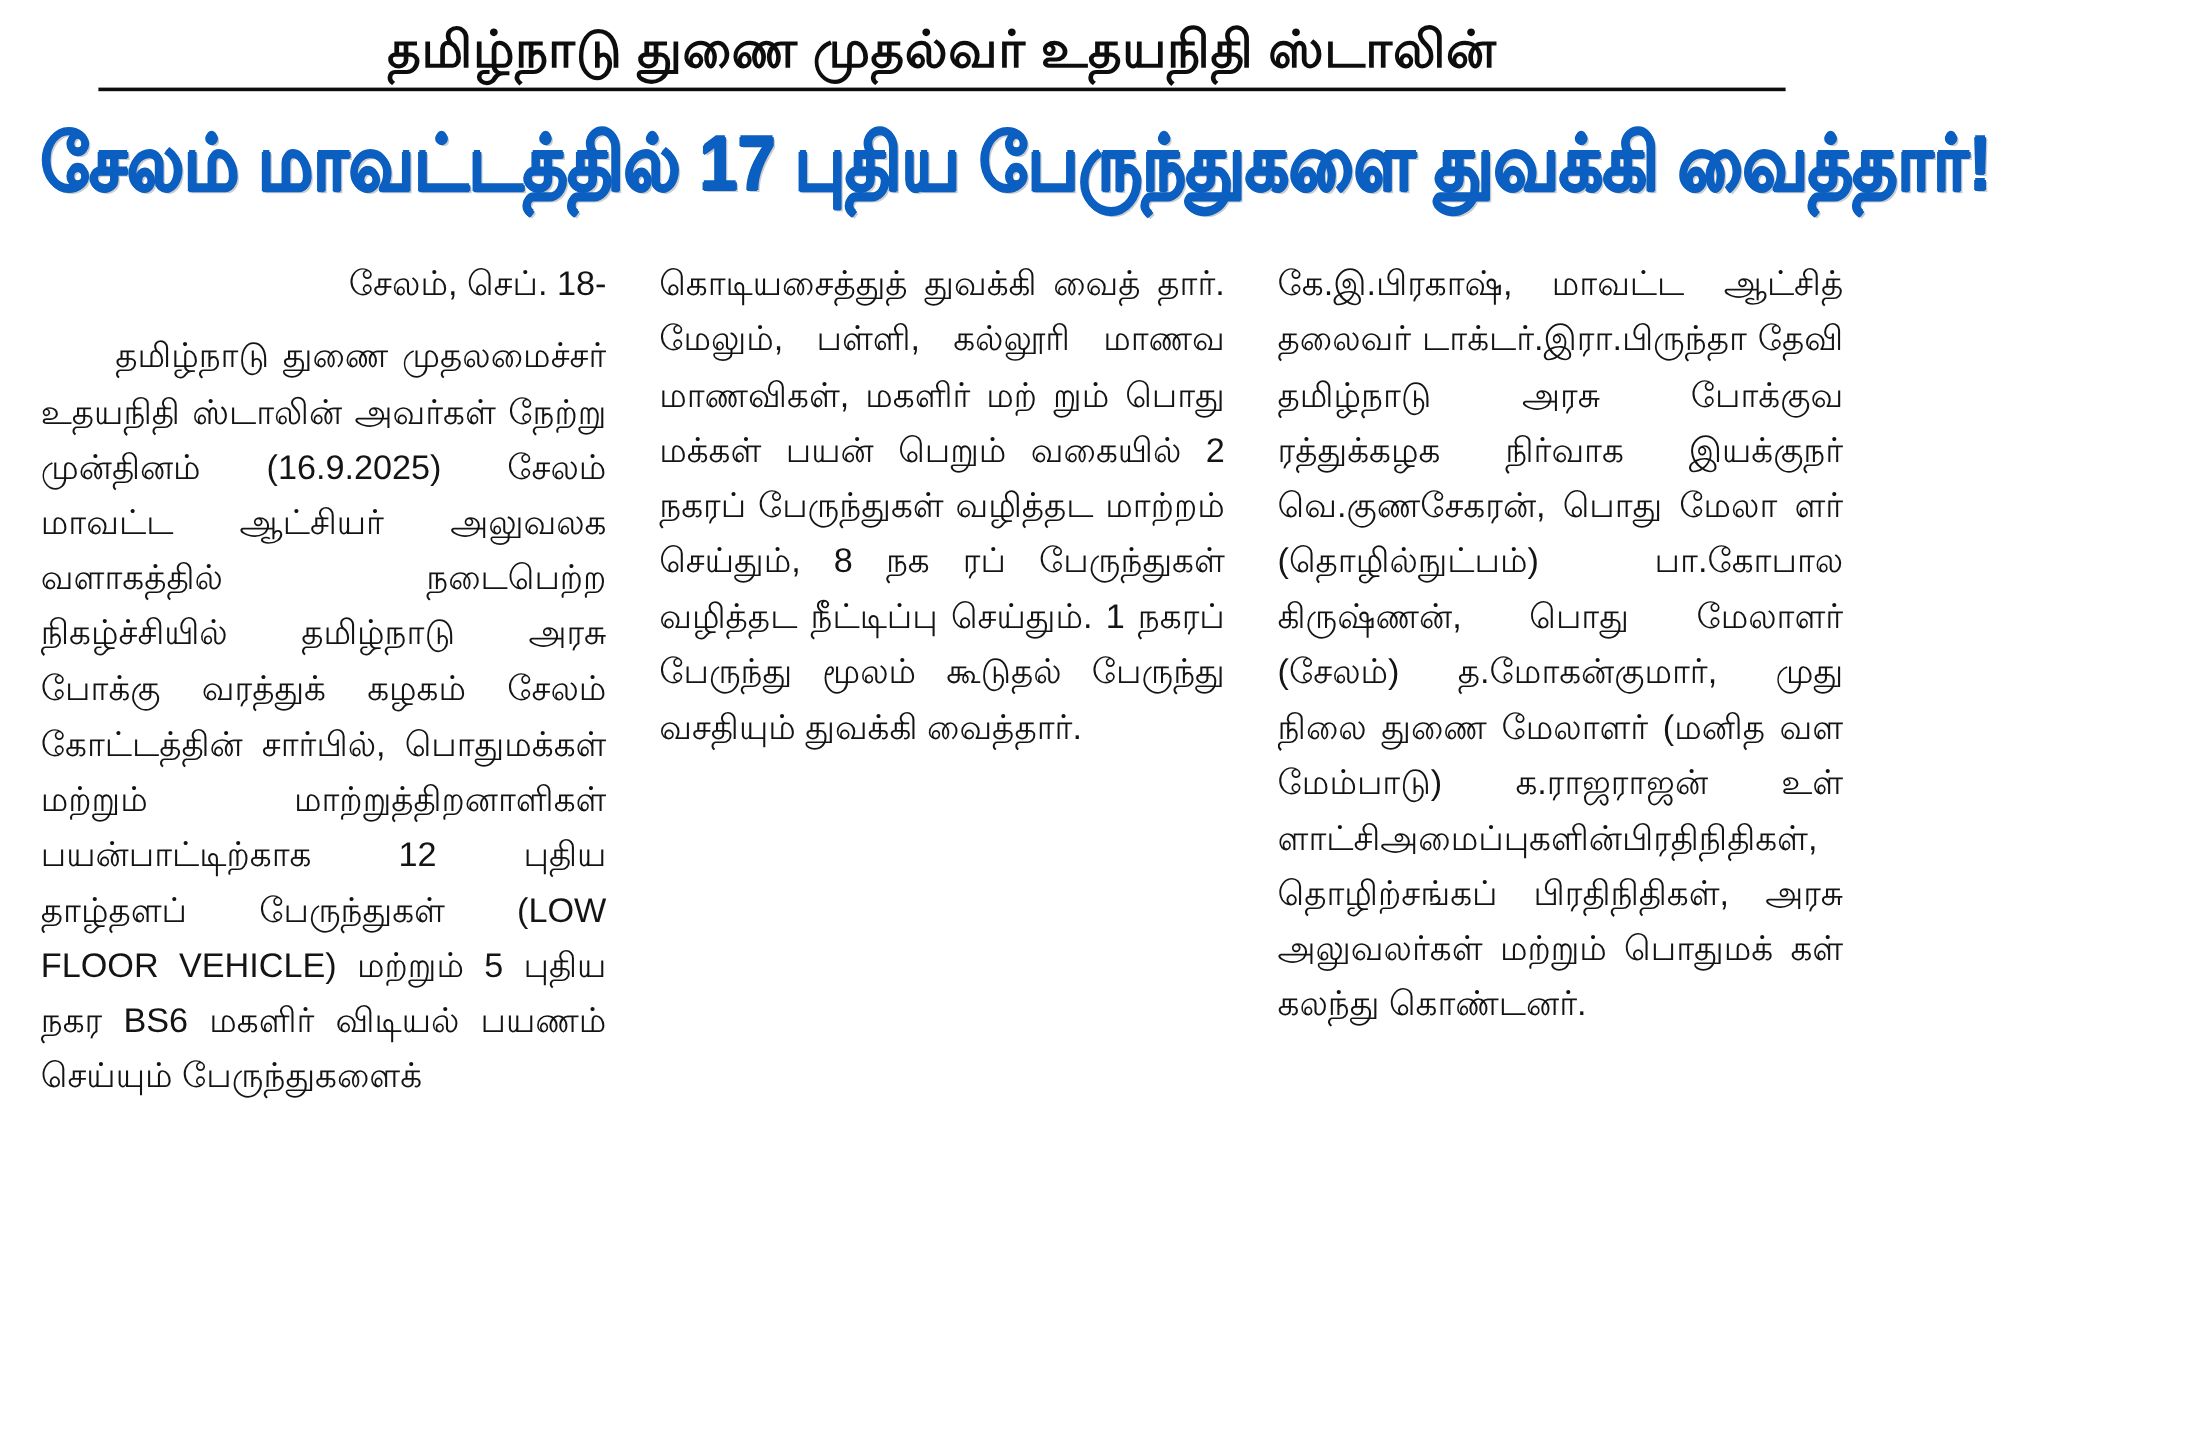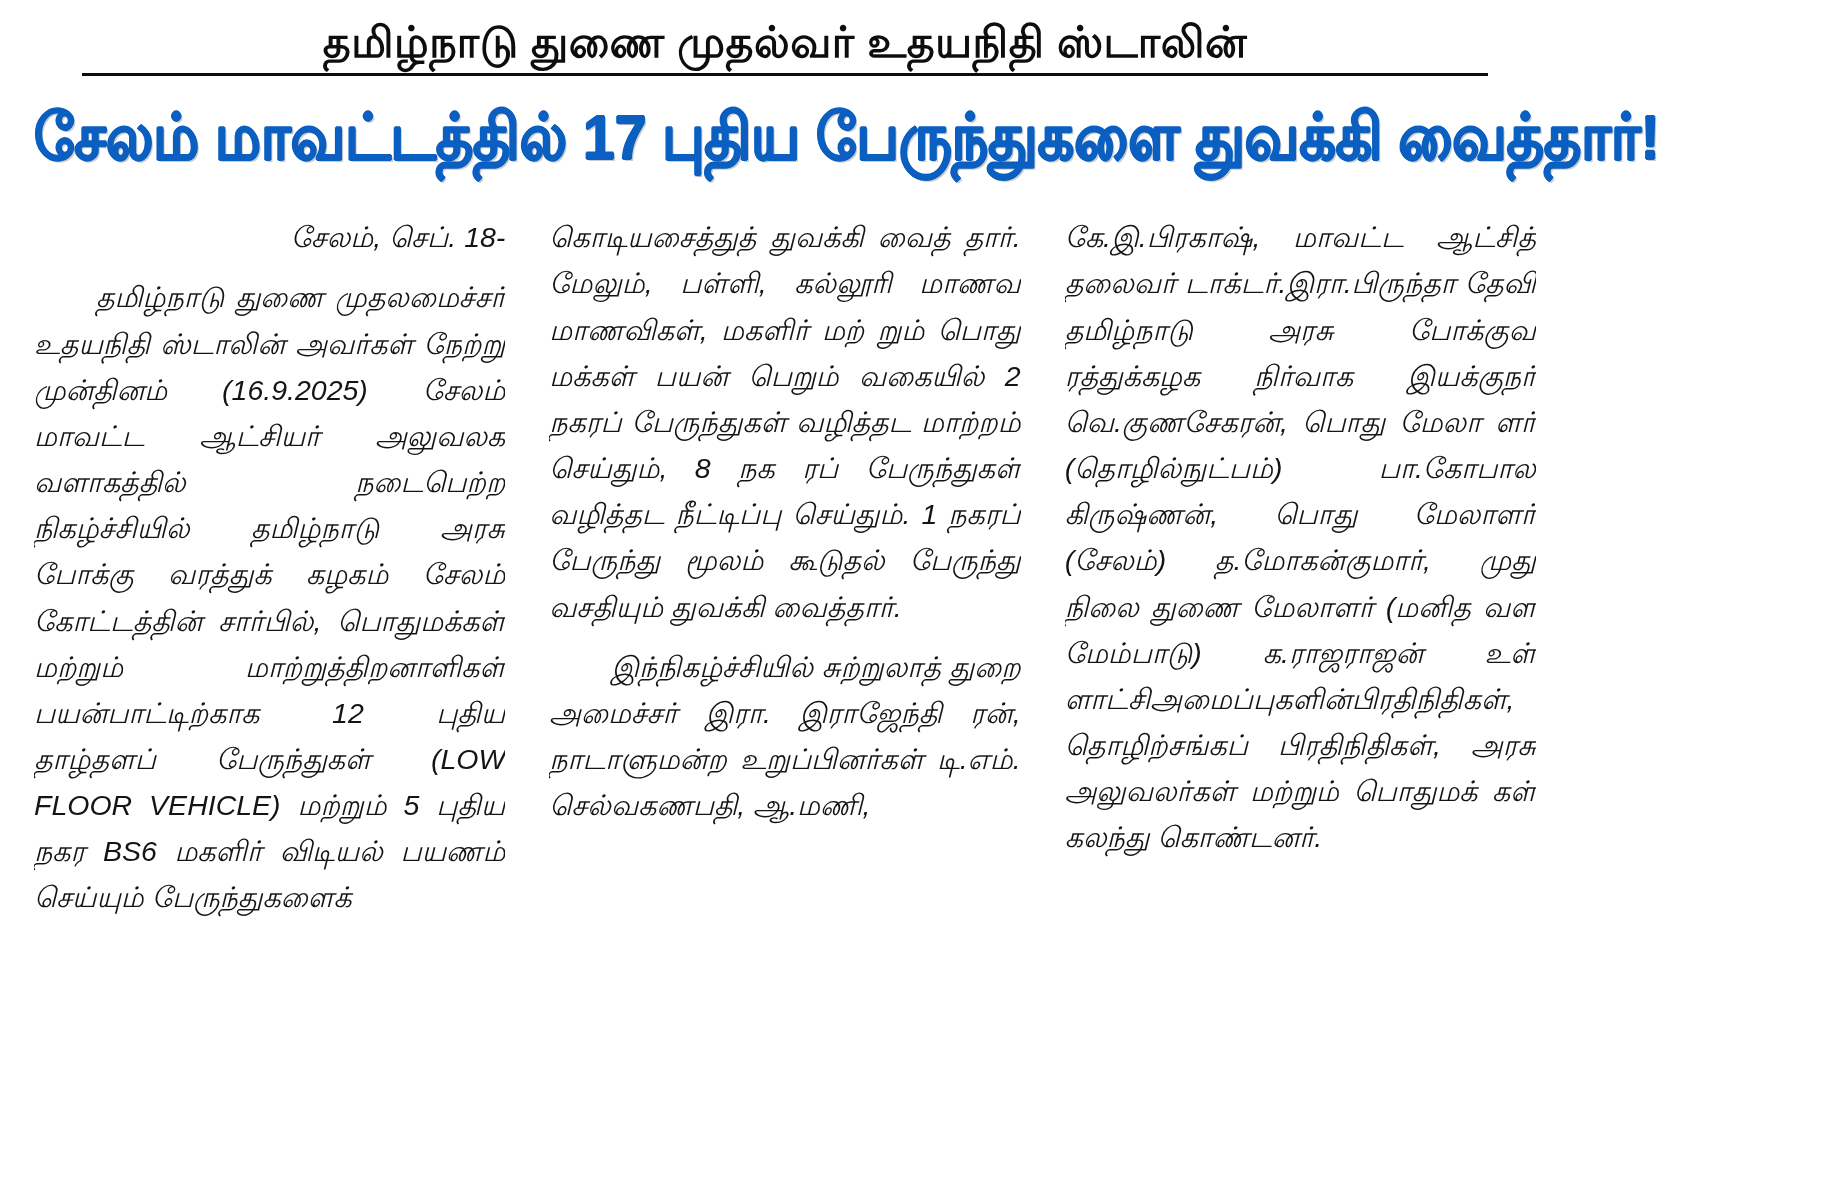--- a/index.html
+++ b/index.html
@@ -64,21 +64,20 @@
     flex: 1 1 0;
     font-size: 28.5px;
     line-height: 1.62;
     text-align: justify;
     text-justify: inter-word;
     color: #141414;
     overflow: hidden;
   }
   .col p {
     margin: 0 0 0 0;
-    font-style: italic;
   }
   .col p + p {
     margin-top: 14px;
   }
   .indent {
     text-indent: 62px;
   }
   .lead-right {
     text-align: right;
     margin-bottom: 2px;
@@ -95,21 +94,20 @@
 
   <div class="columns">
 
     <div class="col">
       <p class="lead-right">சேலம், செப். 18-</p>
       <p class="indent">தமிழ்நாடு துணை முதலமைச்சர் உதயநிதி ஸ்டாலின் அவர்கள் நேற்று முன்தினம் (16.9.2025) சேலம் மாவட்ட ஆட்சியர் அலுவலக வளாகத்தில் நடைபெற்ற நிகழ்ச்சியில் தமிழ்நாடு அரசு போக்கு வரத்துக் கழகம் சேலம் கோட்டத்தின் சார்பில், பொதுமக்கள் மற்றும் மாற்றுத்திறனாளிகள் பயன்பாட்டிற்காக 12 புதிய தாழ்தளப் பேருந்துகள் (LOW FLOOR VEHICLE) மற்றும் 5 புதிய நகர BS6 மகளிர் விடியல் பயணம் செய்யும் பேருந்துகளைக்</p>
     </div>
 
     <div class="col">
       <p>கொடியசைத்துத் துவக்கி வைத் தார். மேலும், பள்ளி, கல்லூரி மாணவ மாணவிகள், மகளிர் மற் றும் பொது மக்கள் பயன் பெறும் வகையில் 2 நகரப் பேருந்துகள் வழித்தட மாற்றம் செய்தும், 8 நக ரப் பேருந்துகள் வழித்தட நீட்டிப்பு செய்தும். 1 நகரப் பேருந்து மூலம் கூடுதல் பேருந்து வசதியும் துவக்கி வைத்தார்.</p>
-      <p class="indent">இந்நிகழ்ச்சியில் சுற்றுலாத் துறை அமைச்சர் இரா. இராஜேந்தி ரன், நாடாளுமன்ற உறுப்பினர்கள் டி.எம். செல்வகணபதி, ஆ.மணி,</p>
     </div>
 
     <div class="col">
       <p>கே.இ.பிரகாஷ், மாவட்ட ஆட்சித் தலைவர் டாக்டர்.இரா.பிருந்தா தேவி தமிழ்நாடு அரசு போக்குவ ரத்துக்கழக நிர்வாக இயக்குநர் வெ.குணசேகரன், பொது மேலா ளர் (தொழில்நுட்பம்) பா.கோபால கிருஷ்ணன், பொது மேலாளர் (சேலம்) த.மோகன்குமார், முது நிலை துணை மேலாளர் (மனித வள மேம்பாடு) க.ராஜராஜன் உள் ளாட்சிஅமைப்புகளின்பிரதிநிதிகள், தொழிற்சங்கப் பிரதிநிதிகள், அரசு அலுவலர்கள் மற்றும் பொதுமக் கள் கலந்து கொண்டனர்.</p>
     </div>
 
   </div>
 </div>
 
 </body></html>

